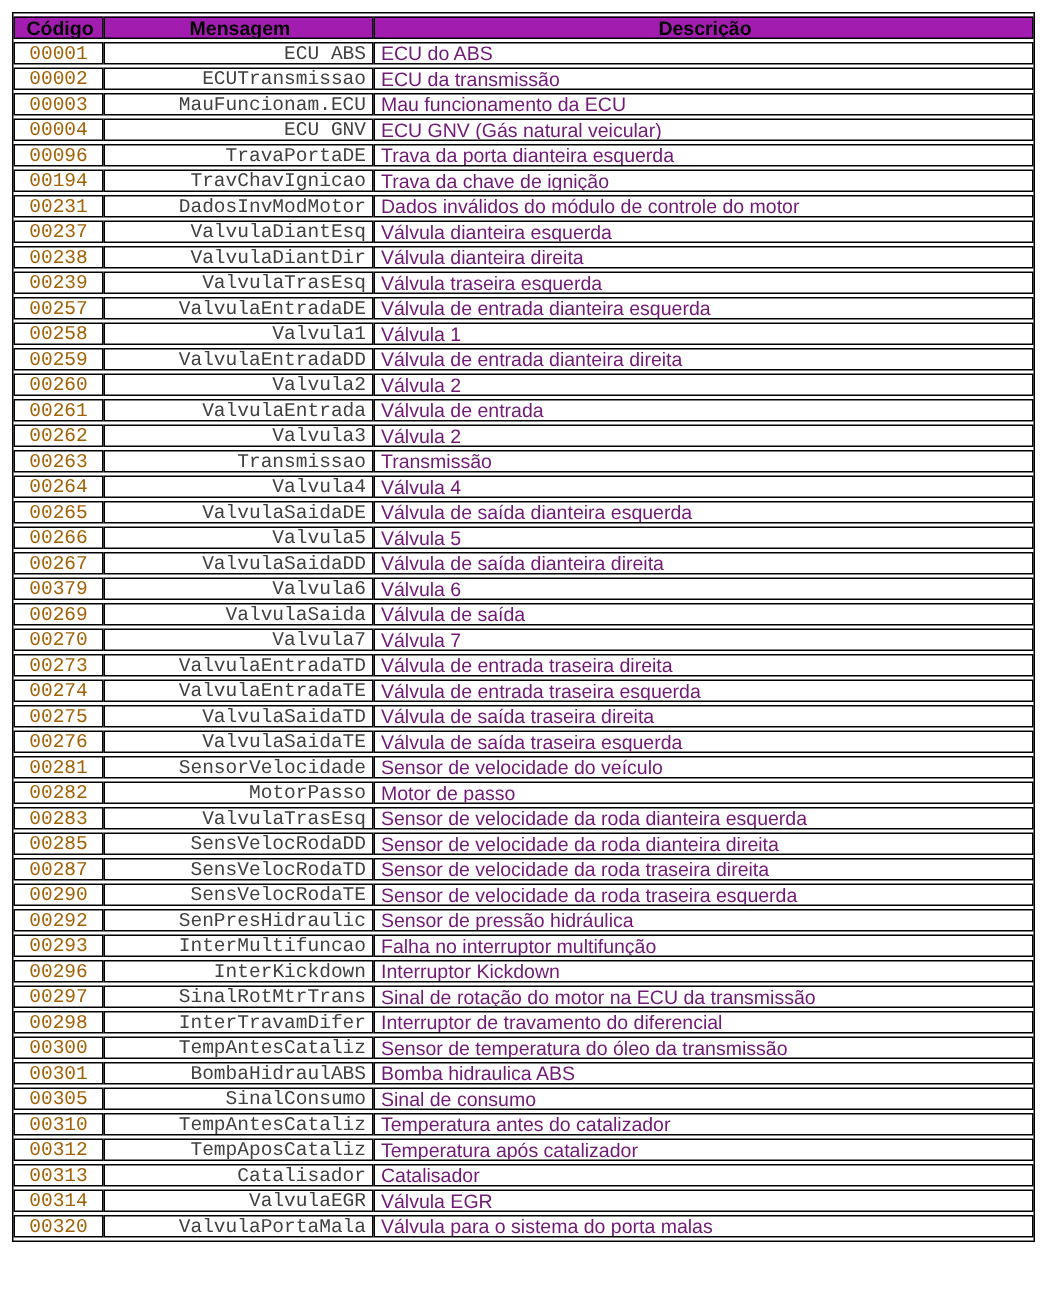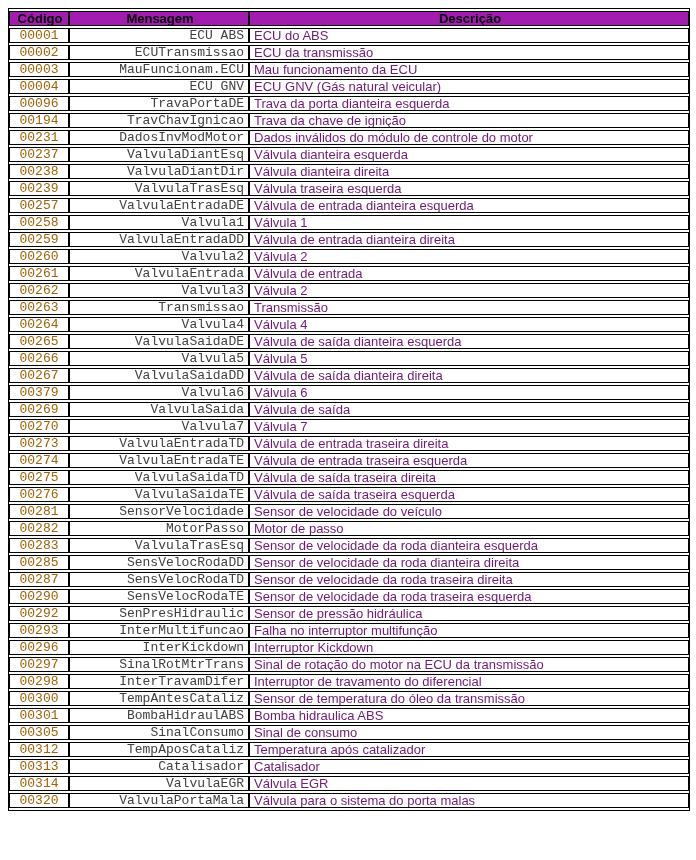--- a/index.html
+++ b/index.html
@@ -279,20 +279,25 @@
     <td class="code">00301</td>
     <td class="msg">BombaHidraulABS</td>
     <td class="desc">Bomba hidraulica ABS</td>
   </tr>
       <tr>
     <td class="code">00305</td>
     <td class="msg">SinalConsumo</td>
     <td class="desc">Sinal de consumo</td>
   </tr>
       <tr>
+    <td class="code">00310</td>
+    <td class="msg">TempAntesCataliz</td>
+    <td class="desc">Temperatura antes do catalizador</td>
+  </tr>
+      <tr>
     <td class="code">00312</td>
     <td class="msg">TempAposCataliz</td>
     <td class="desc">Temperatura após catalizador</td>
   </tr>
       <tr>
     <td class="code">00313</td>
     <td class="msg">Catalisador</td>
     <td class="desc">Catalisador</td>
   </tr>
       <tr>

